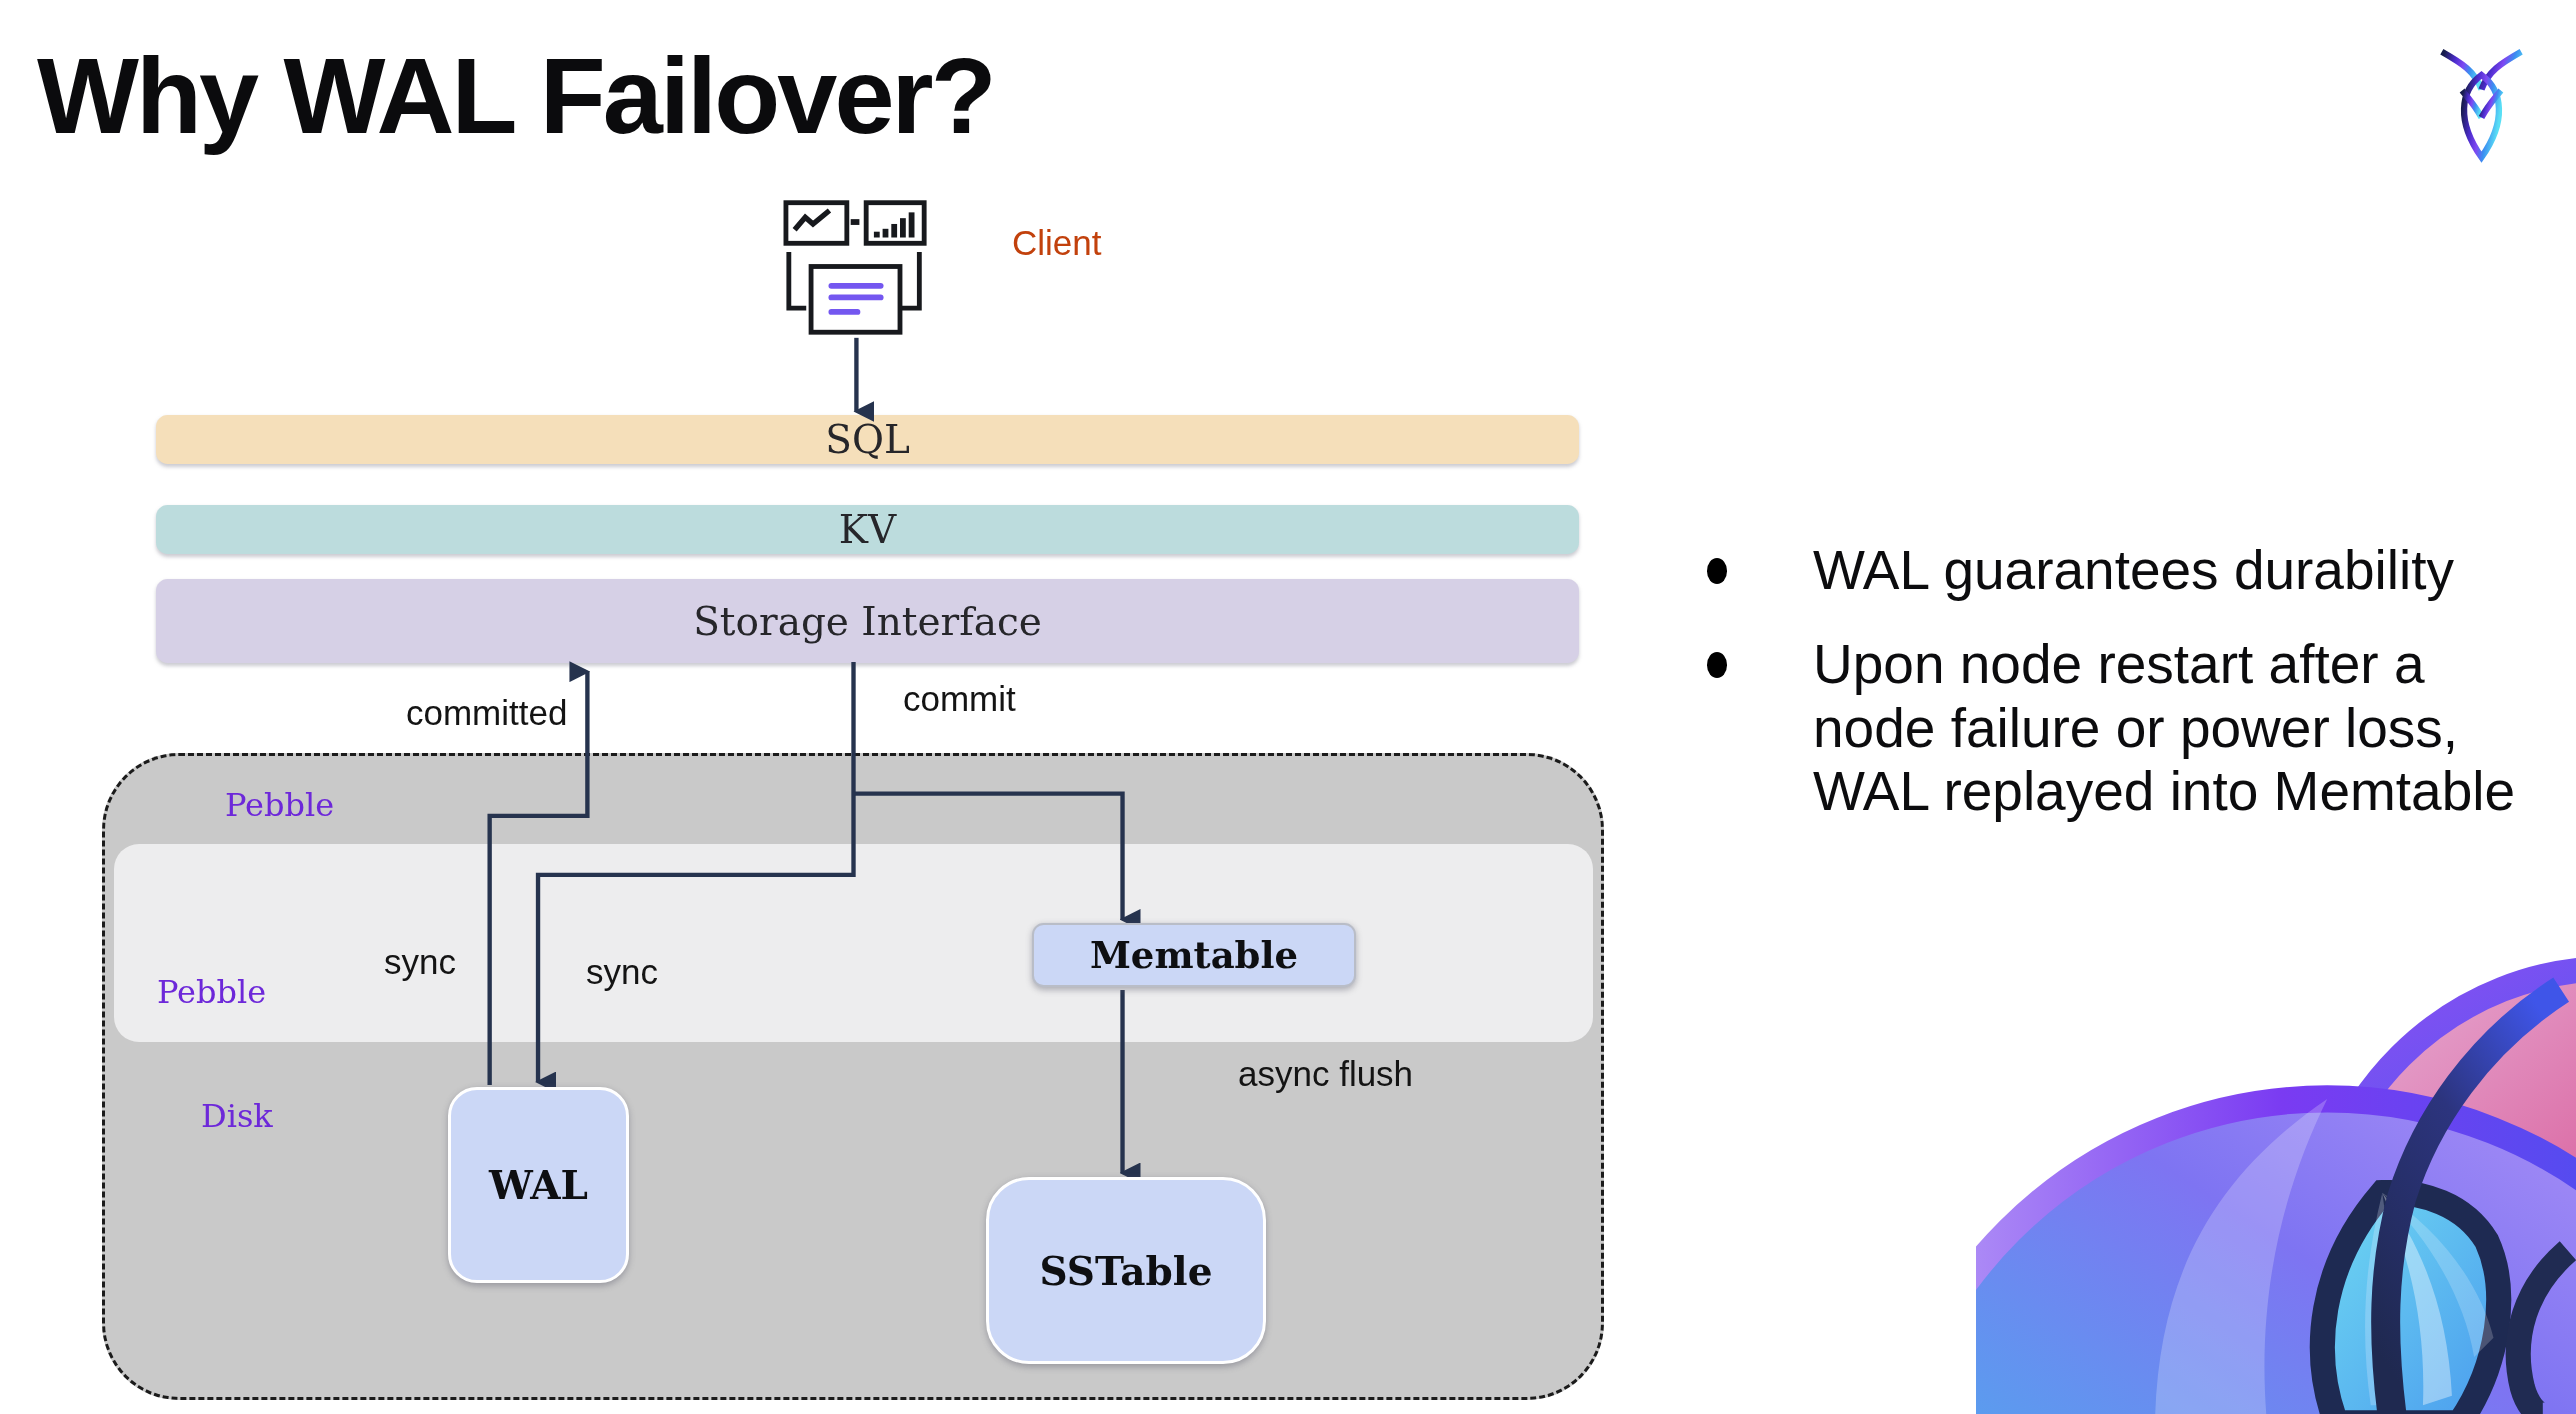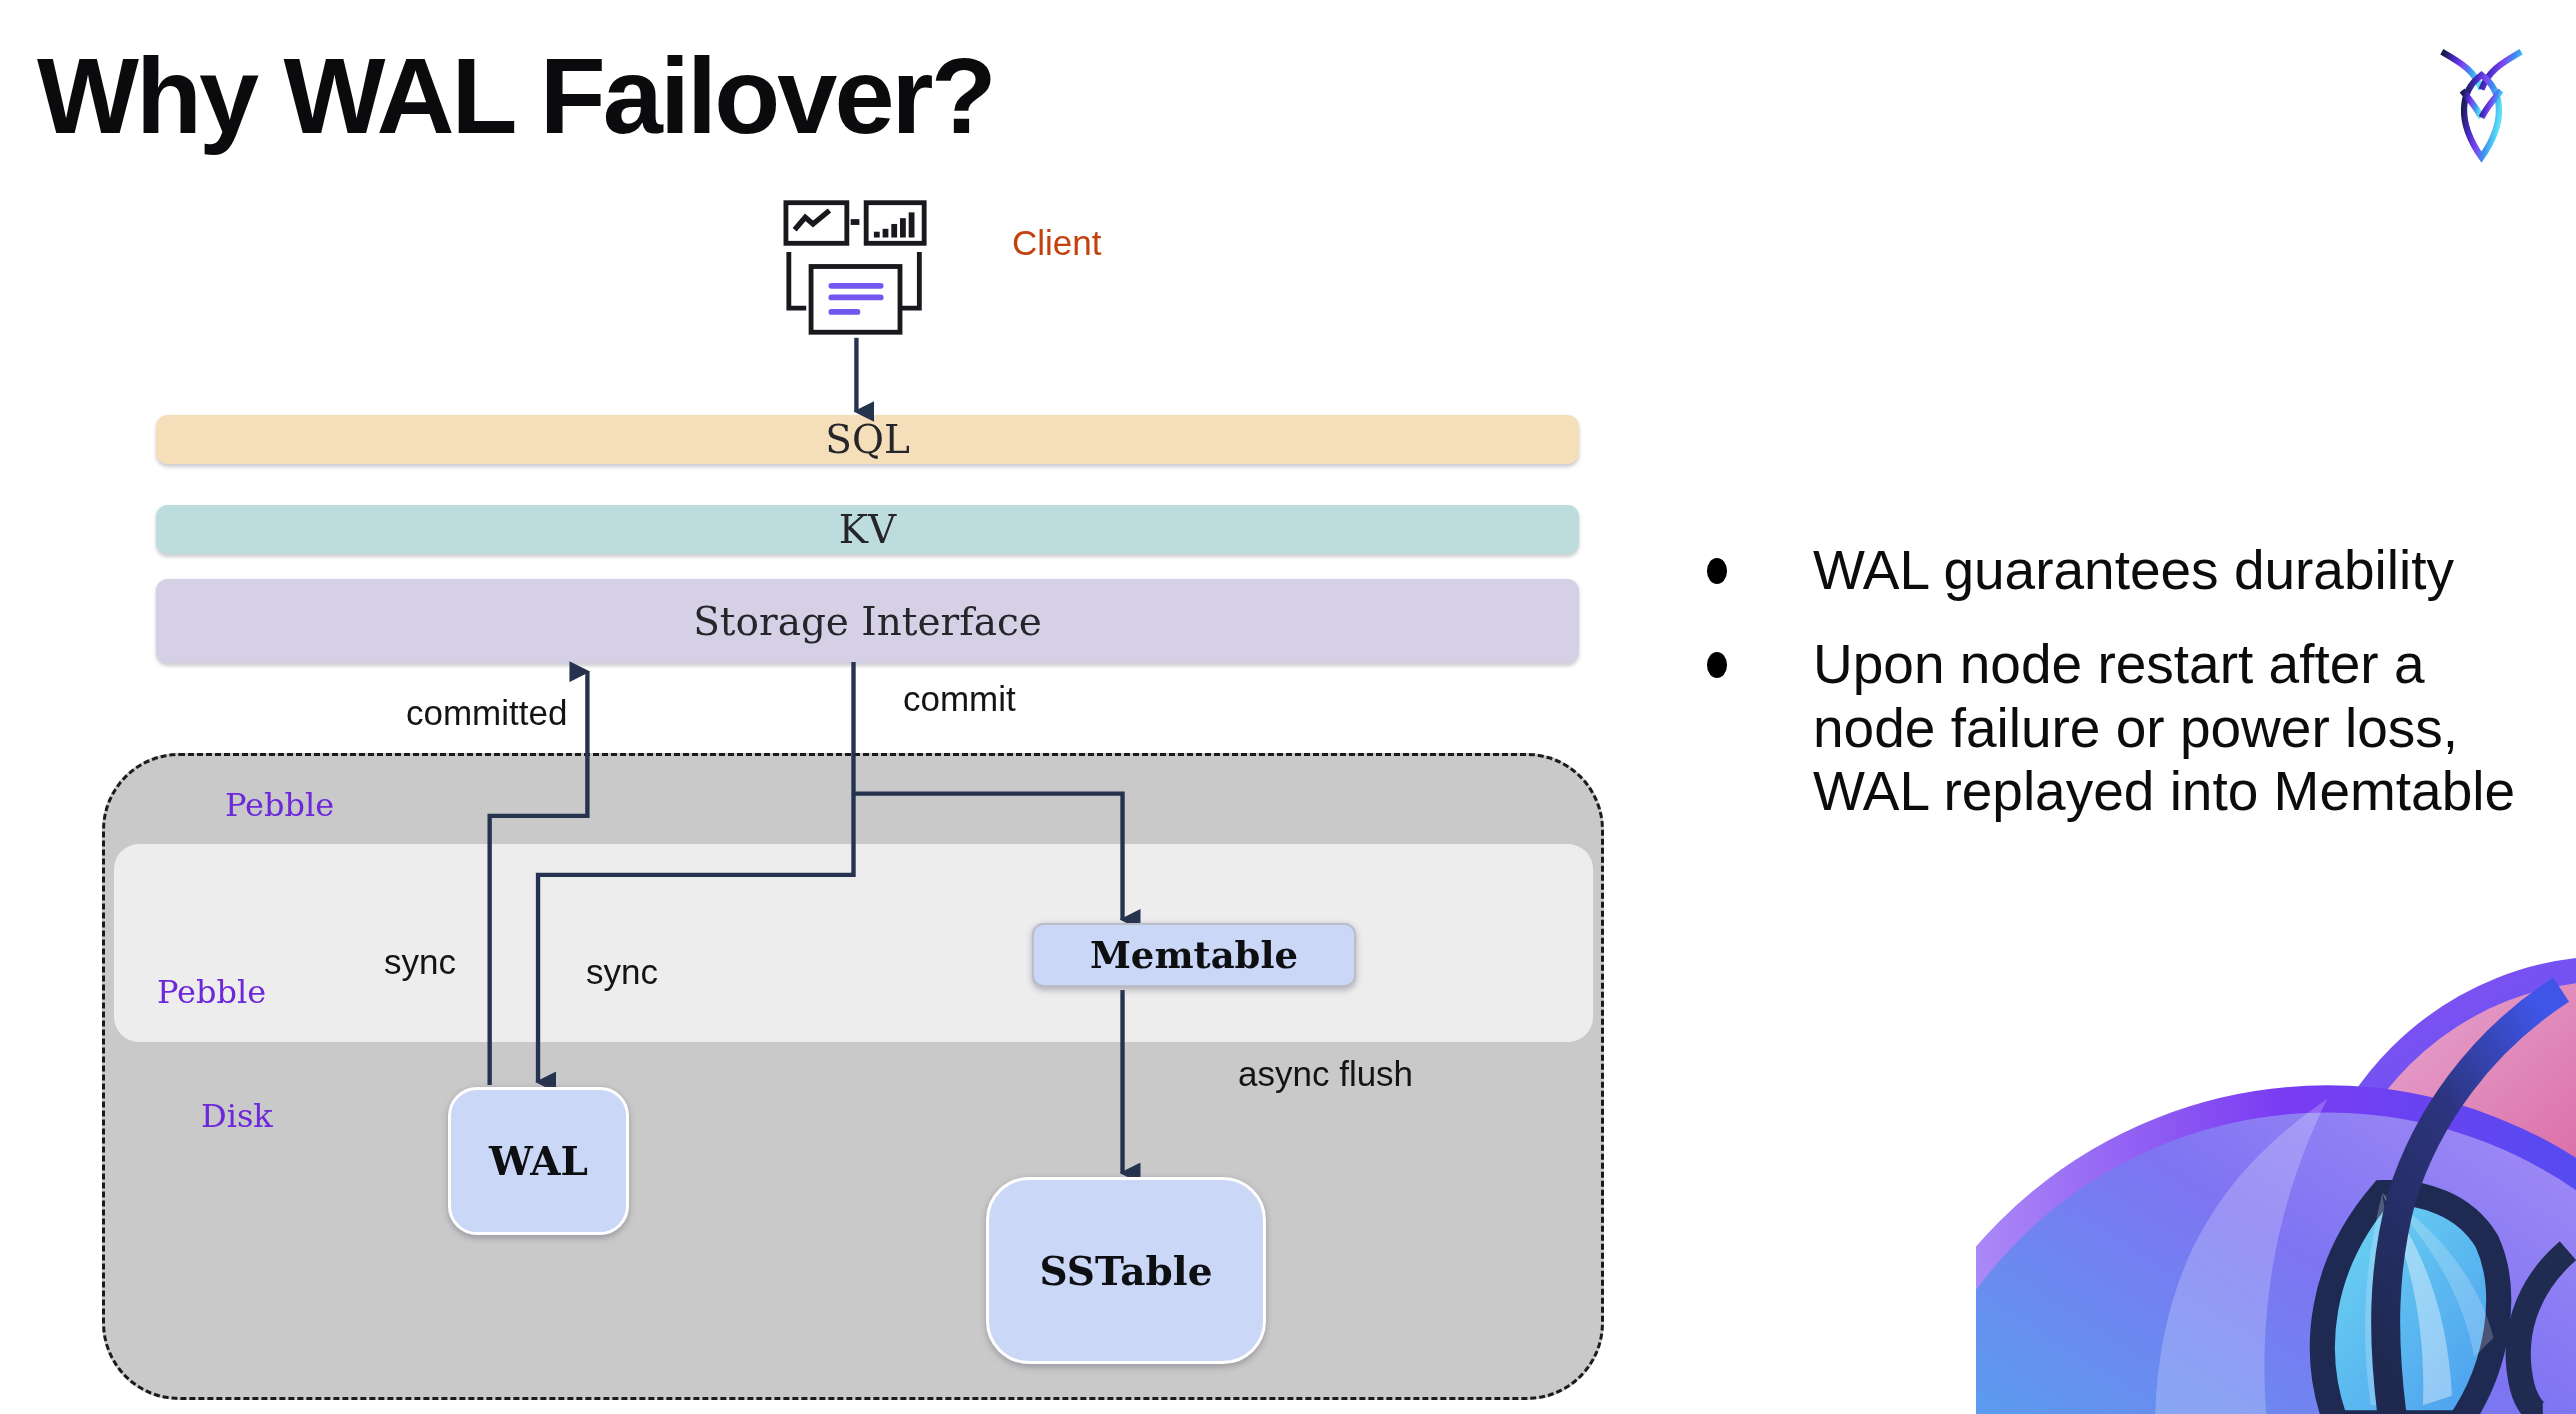--- a/index.html
+++ b/index.html
@@ -42,21 +42,21 @@
   }
   .lbl-pebble{left:225px;top:786px;}
   .lbl-memory{left:157px;top:973px;}
   .lbl-disk{left:201px;top:1097px;}
   
   .node{
     position:absolute;background:#cbd7f6;display:flex;align-items:center;justify-content:center;
     font-family:"DejaVu Serif","Liberation Serif",serif;font-weight:bold;color:#0e0f12;
     box-shadow:0 2.9px 6.8px rgba(95,95,110,.45);box-sizing:border-box;z-index:4;
   }
-  .node-wal{left:448px;top:1087px;width:181px;height:148px;border-radius:29px;border:3.9px solid #ffffff;font-size:39px;}
+  .node-wal{left:448px;top:1087px;width:181px;height:196px;border-radius:29px;border:3.9px solid #ffffff;font-size:39px;}
   .node-memtable{left:1032px;top:923px;width:324px;height:64px;border-radius:11.6px;border:2.9px solid #b9bdc7;font-size:37px;}
   .node-sstable{left:986px;top:1177px;width:280px;height:187px;border-radius:43px;border:3.9px solid #ffffff;font-size:39px;}
   
   .connectors{position:absolute;left:0;top:0;width:2576px;height:1415px;z-index:3;pointer-events:none;}
   .edge-label{position:absolute;font-size:35px;color:#141414;z-index:6;}
   .lbl-committed{left:406px;top:693px;}
   .lbl-commit{left:903px;top:679px;}
   .lbl-sync-left{left:384px;top:942px;}
   .lbl-sync-right{left:586px;top:952px;}
   .lbl-async{left:1238px;top:1054px;}

